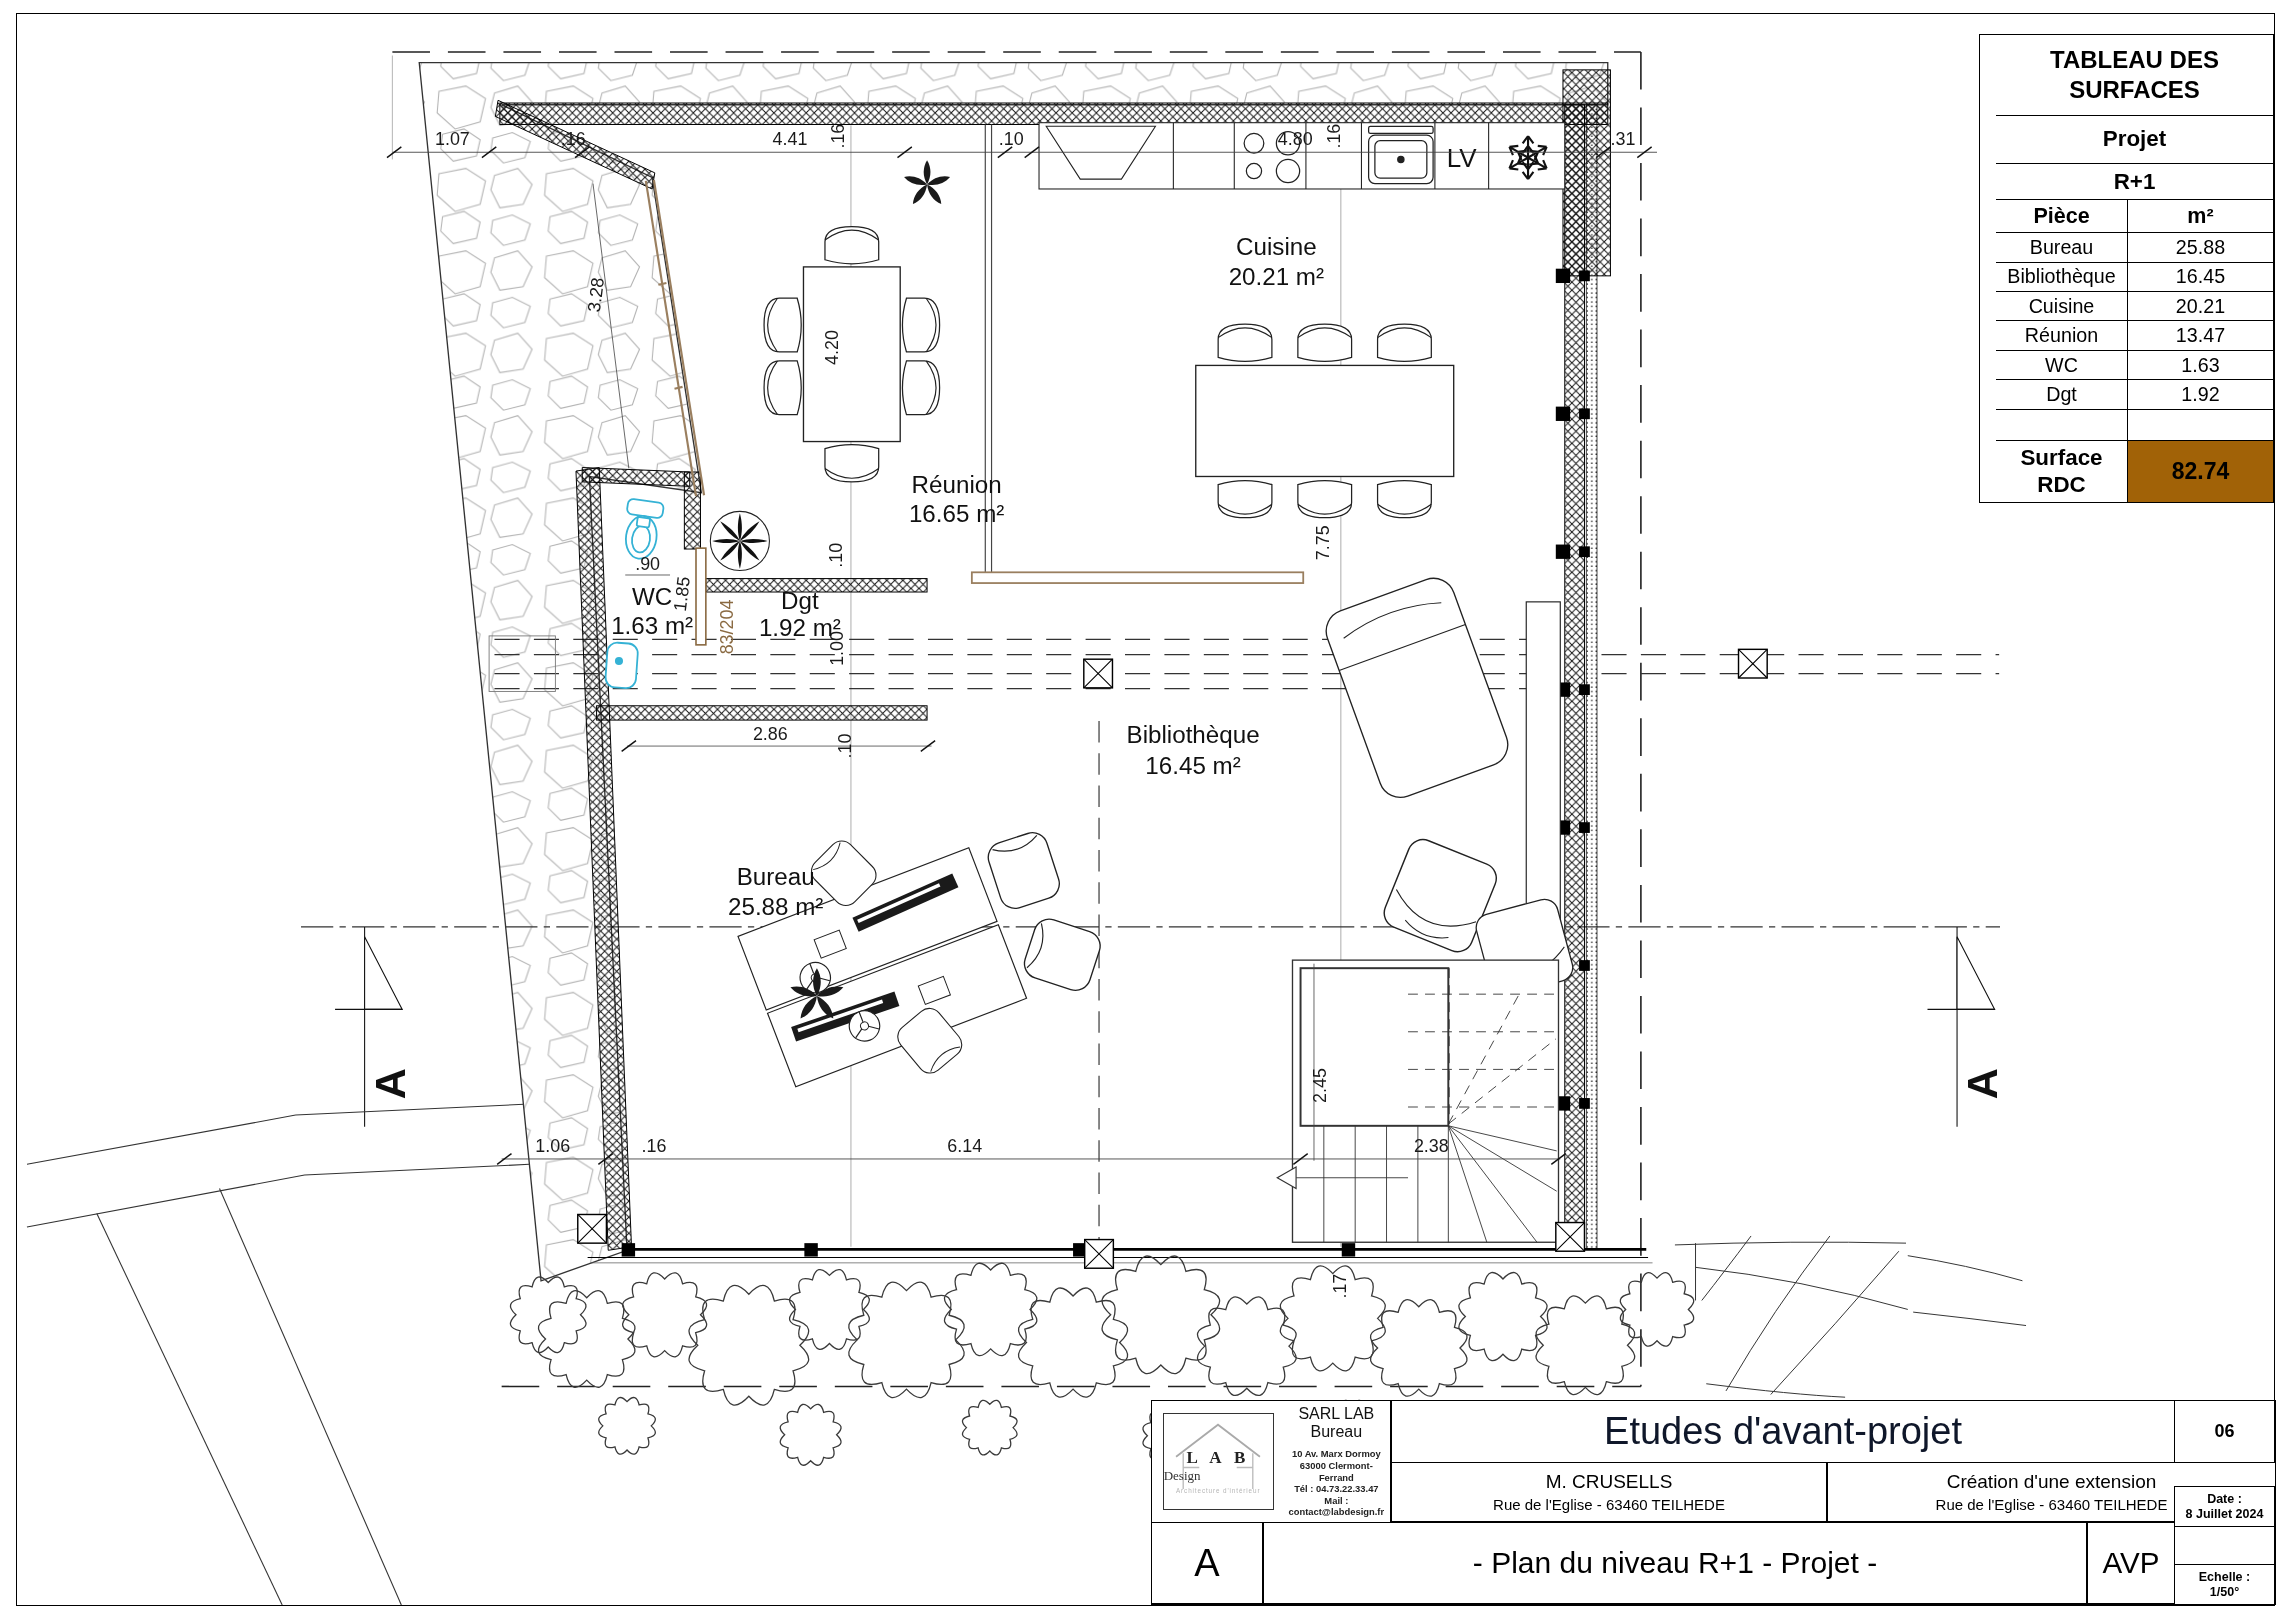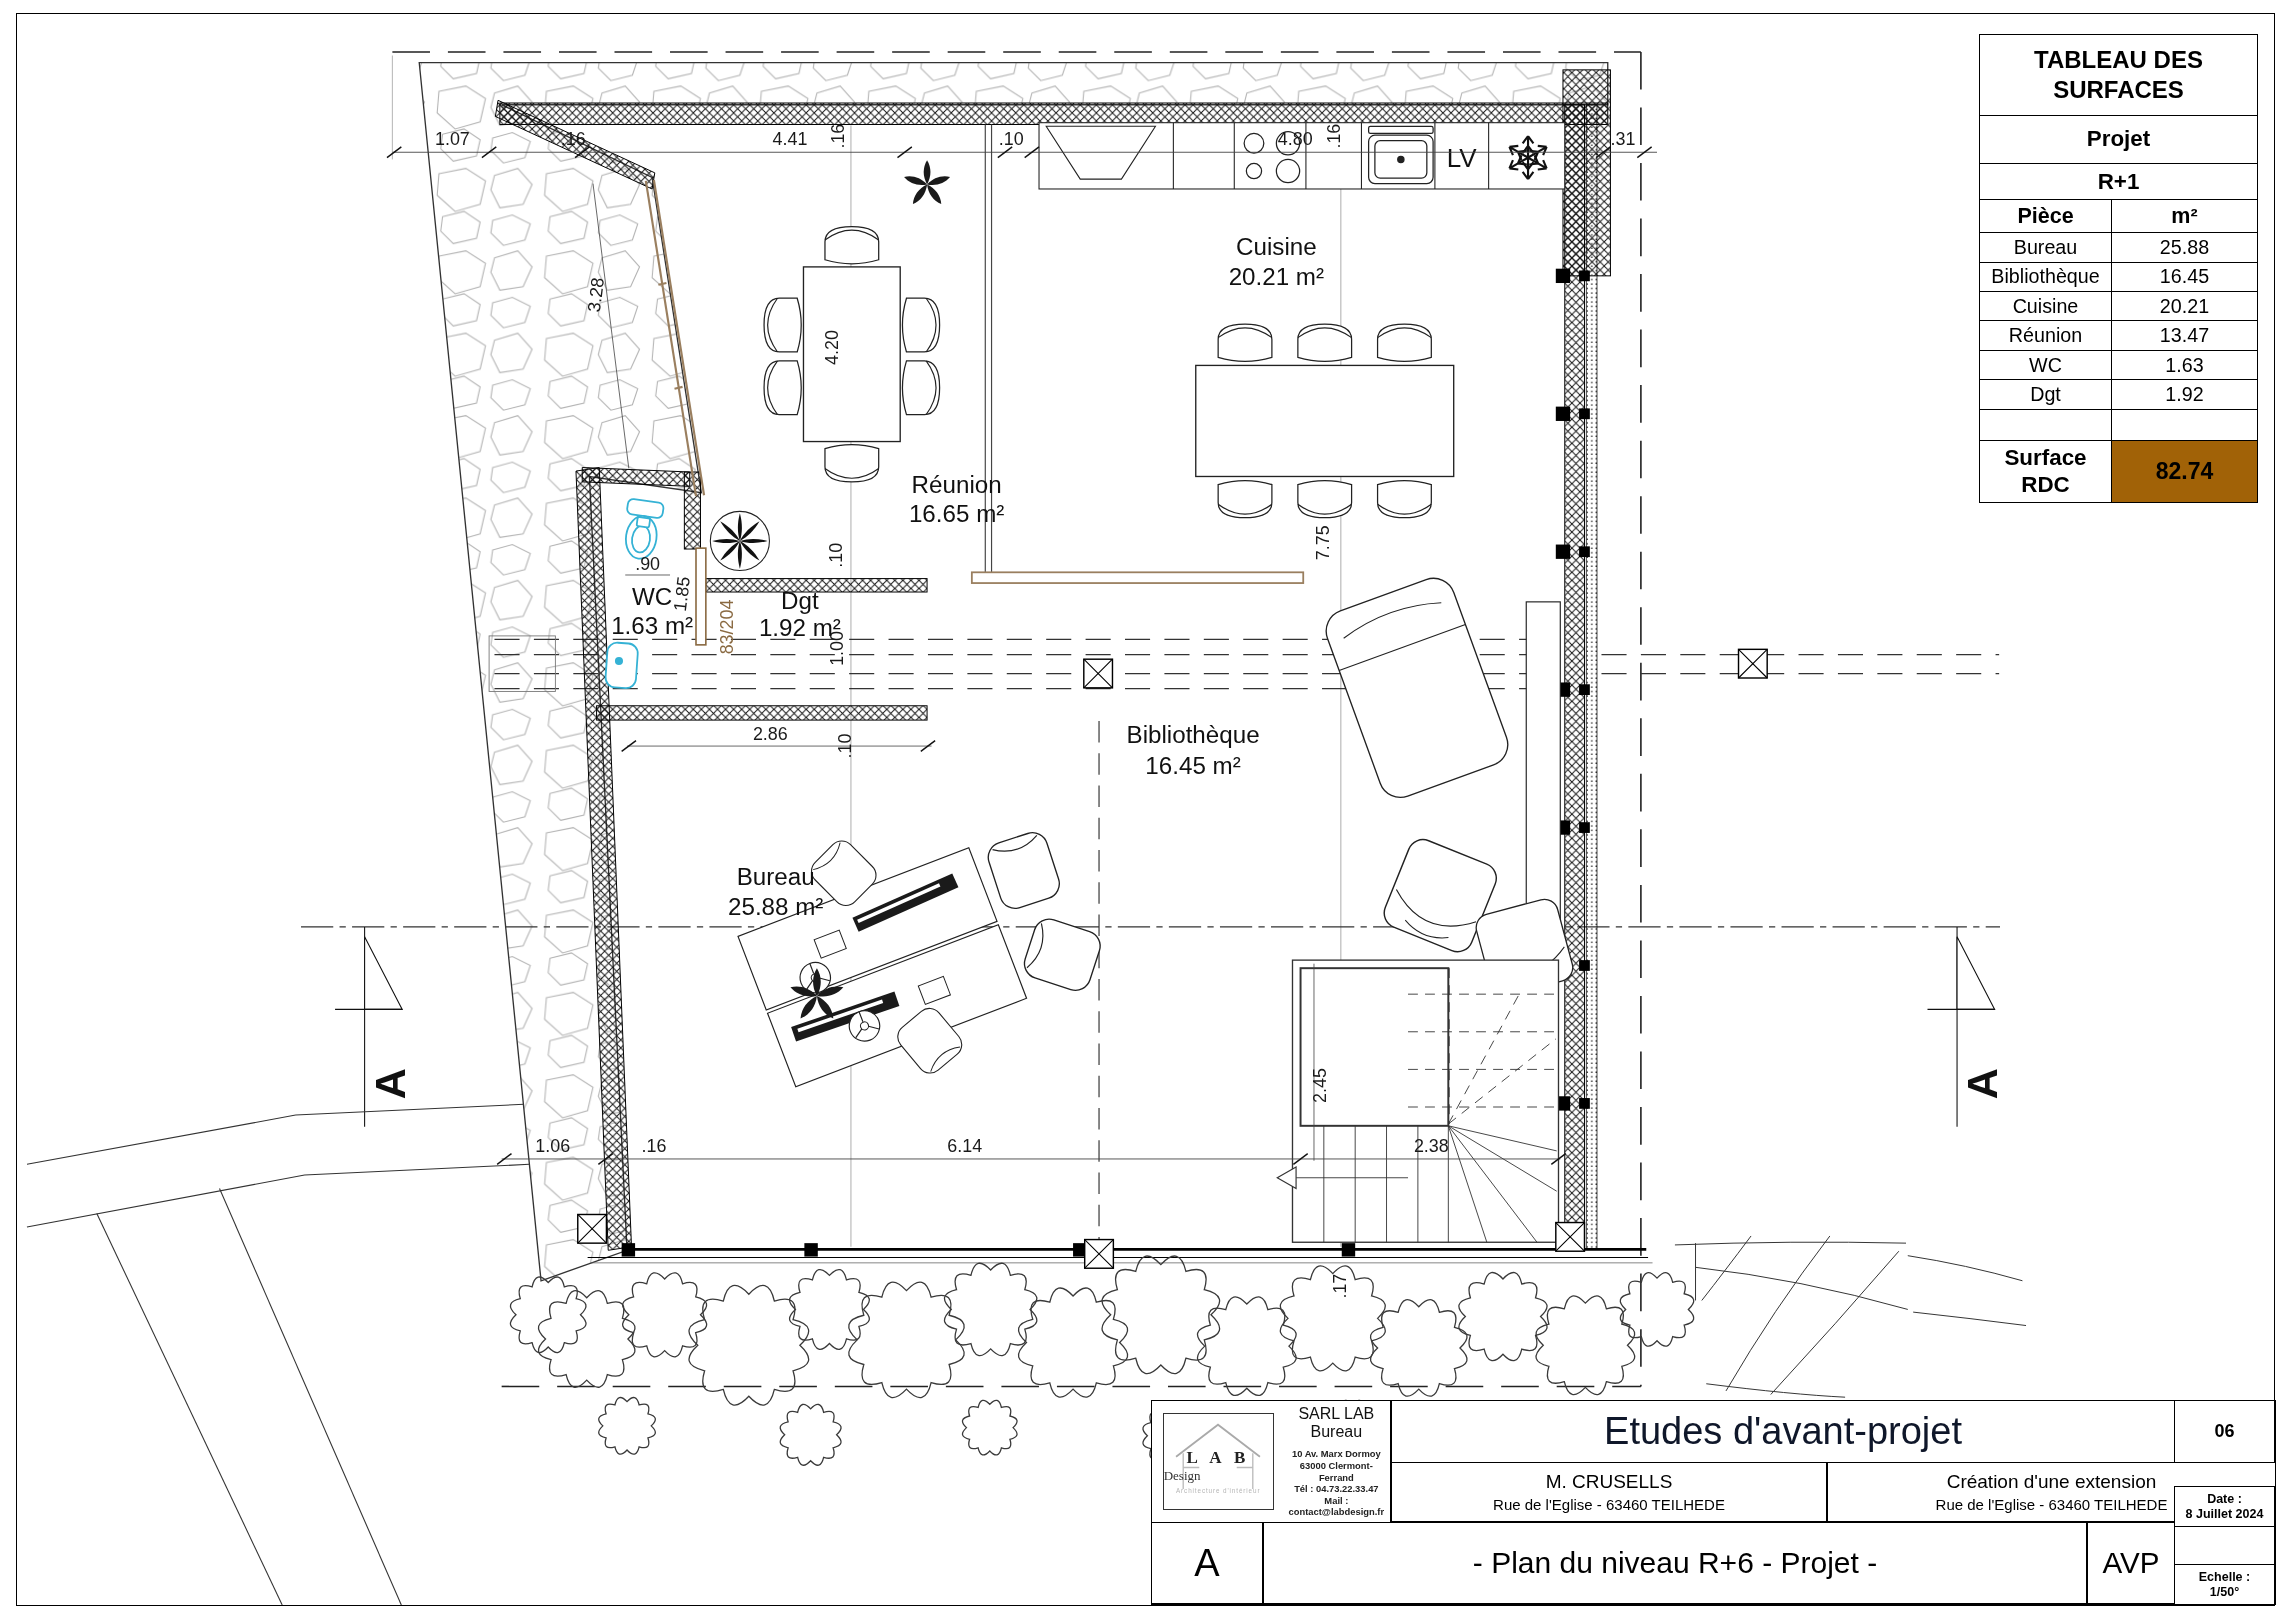--- a/index.html
+++ b/index.html
@@ -5,21 +5,21 @@
   html,body{margin:0;padding:0;background:#e8e8e8;}
   .sheet{position:relative;width:2293px;height:1622px;background:#fff;font-family:"Liberation Sans",sans-serif;overflow:hidden;}
   .frame{position:absolute;left:16px;top:12.5px;width:2257px;height:1591px;border:1.8px solid #000;}
   svg text{font-family:"Liberation Sans",sans-serif;}
   .dim{font-size:20px;fill:#1a1a1a;}
   .room{font-size:27px;fill:#111;}
   .lv{font-size:29px;fill:#111;}
   .sec{font-size:48px;font-weight:bold;fill:#111;}
   .door{font-size:20px;fill:#8a6a42;}
   
-  .surftable{position:absolute;left:1979px;top:34px;width:277px;border:1.8px solid #000;background:#fff;}
+  .surftable{position:absolute;left:1979px;top:34px;width:277px;border:1.8px solid #000;background:#fff;padding-left:16px;}
   .trow{display:flex;border-top:1.3px solid #000;align-items:stretch;}
   .trow:first-child{border-top:none;}
   .tcell{display:flex;align-items:center;justify-content:center;text-align:center;}
   .c1{width:131px;border-right:1.3px solid #000;}
   .c2{flex:1;}
   .t-title{font-size:24px;font-weight:bold;line-height:30px;padding:9.9px 0;justify-content:center;}
   .t-sub{font-size:22.4px;font-weight:bold;padding:10.7px 0;}
   .t-lvl{font-size:22.4px;font-weight:bold;padding:4.5px 0;}
   .t-head{font-size:21.5px;font-weight:bold;}
   .t-head .tcell{padding:3.6px 0;}
@@ -540,21 +540,21 @@
     <div class="cell num-cell">06</div>
     <div class="cell client-cell">
       <div class="l1">M. CRUSELLS</div>
       <div class="l2">Rue de l'Eglise -  63460 TEILHEDE</div>
     </div>
     <div class="cell proj-cell">
       <div class="l1">Création d'une extension</div>
       <div class="l2">Rue de l'Eglise -  63460 TEILHEDE</div>
     </div>
     <div class="cell idx-cell">A</div>
-    <div class="cell draw-cell">- Plan du niveau R+6 - Projet -</div>
+    <div class="cell draw-cell">- Plan du niveau R+1 - Projet -</div>
     <div class="cell phase-cell">AVP</div>
     <div class="cell date-cell">
       <div>Date :</div>
       <div>8 Juillet 2024</div>
     </div>
     <div class="cell scale-cell">
       <div>Echelle :</div>
       <div>1/50°</div>
     </div>
     <div class="tb-outer"></div>

